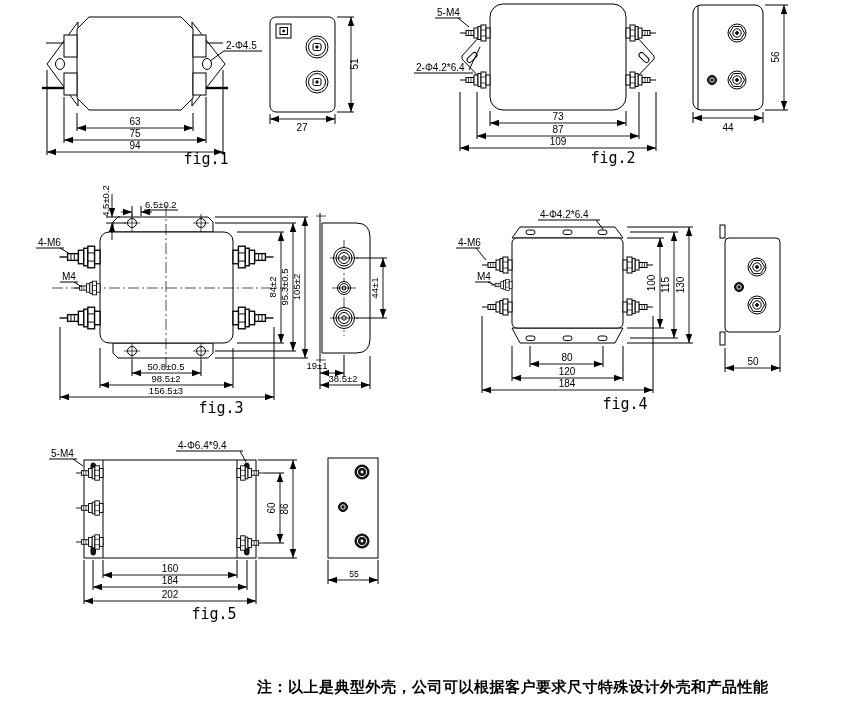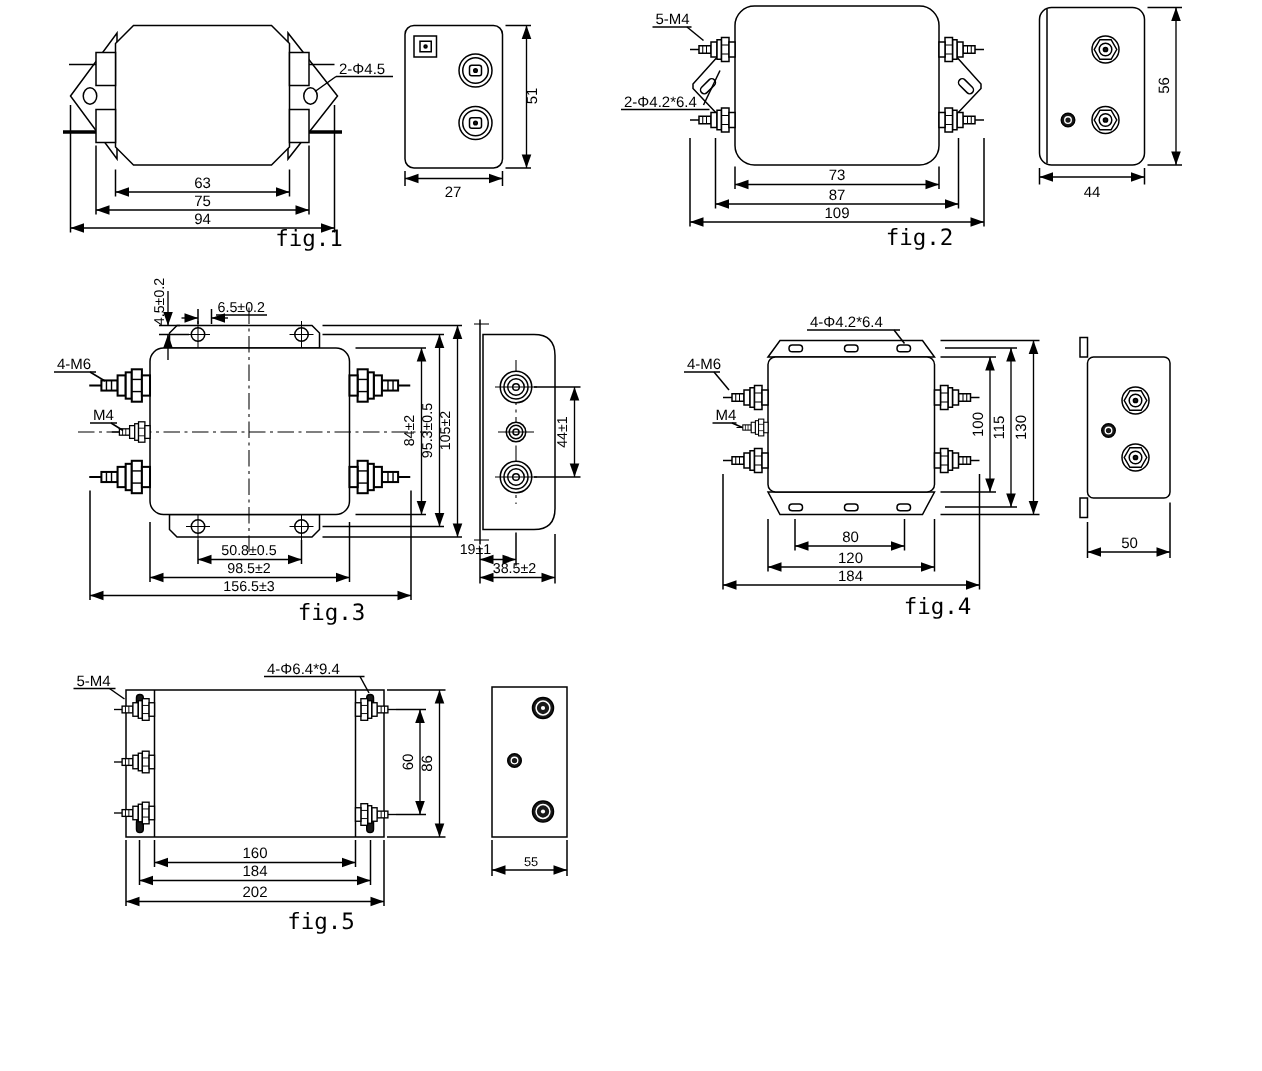--- a/index.html
+++ b/index.html
@@ -464,13 +464,14 @@
   <use href="#darktermL" transform="translate(362,541)"></use>
   <g>
     <line class="ln" x1="328" y1="560" x2="328" y2="584"></line>
           <line class="ln" x1="378" y1="560" x2="378" y2="584"></line>
     <line class="dm" x1="328" y1="580" x2="378" y2="580" marker-start="url(#ar)" marker-end="url(#ar)"></line>
     <text class="xs" x="354" y="577" text-anchor="middle">55</text>
   </g>
 </g>
 </svg>
 
+<div class="note">注：以上是典型外壳，公司可以根据客户要求尺寸特殊设计外壳和产品性能</div>
 </div>
 
 </body></html>

